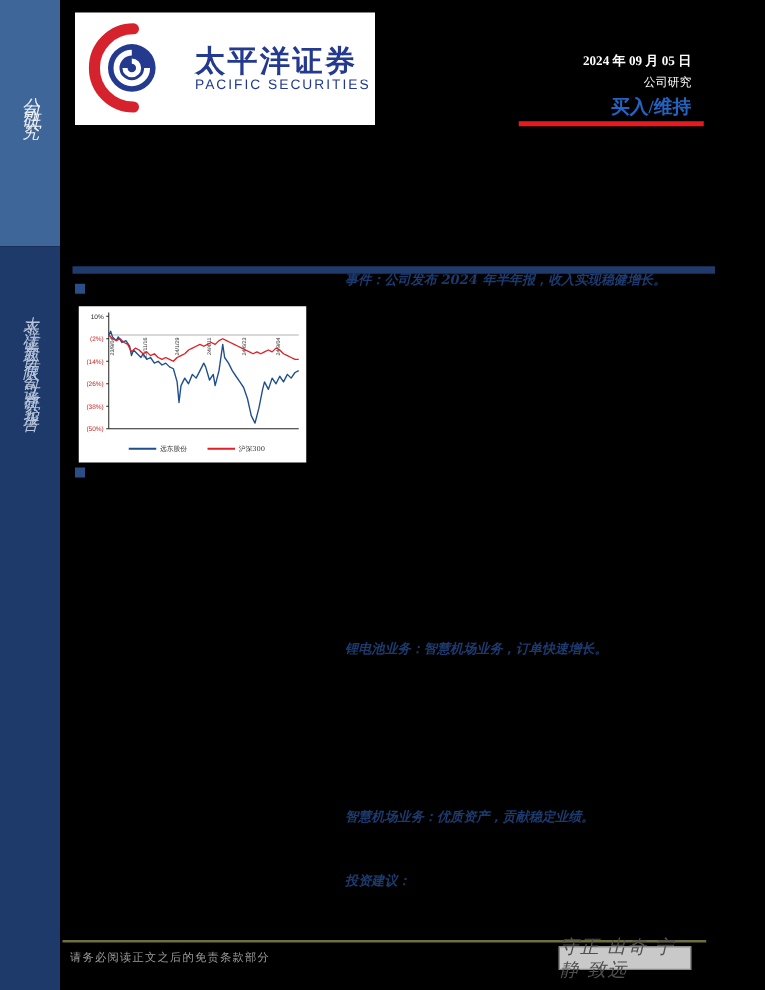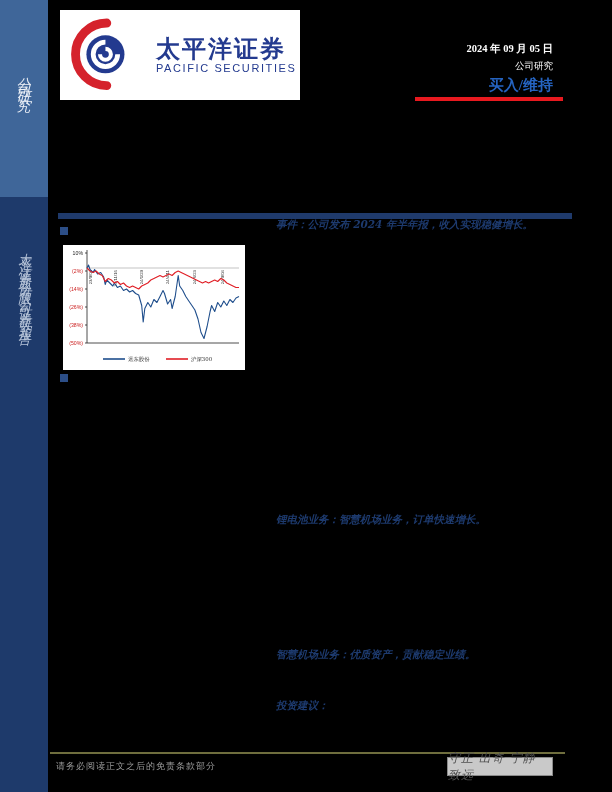--- a/index.html
+++ b/index.html
@@ -30,21 +30,21 @@
   .sec{position:absolute;left:276px;width:302px;color:#1d3a6e;font-size:10.5px;
        font-weight:bold;font-style:italic;line-height:1.25;}
   .s0{top:218px;} .s1{top:361px;} .s2{top:513px;} .s3{top:648px;} .s4{top:699px;}
   
   .chart-box{position:absolute;left:63px;top:245px;width:182px;height:125px;background:#fff;}
   
   .footer-line{position:absolute;left:50px;top:752px;width:515px;height:2px;background:#6f6e3e;}
   .disclaimer{position:absolute;left:56px;top:760px;color:#9a9a9a;font-size:9px;letter-spacing:1px;}
   .motto-box{position:absolute;left:447px;top:757px;width:104px;height:17px;background:#c9c9c9;
              border:1px solid #8a8a8a;display:flex;align-items:center;justify-content:center;
-             color:#4f4f4f;font-size:12px;letter-spacing:1px;font-style:italic;}
+             color:#4f4f4f;font-size:15px;letter-spacing:1px;font-style:italic;}
 </style>
 </head>
 <body>
 
 <div class="page">
 
   <div class="sidebar-top">
     <span class="v-text">公司研究</span>
   </div>
   <div class="sidebar-bottom">

